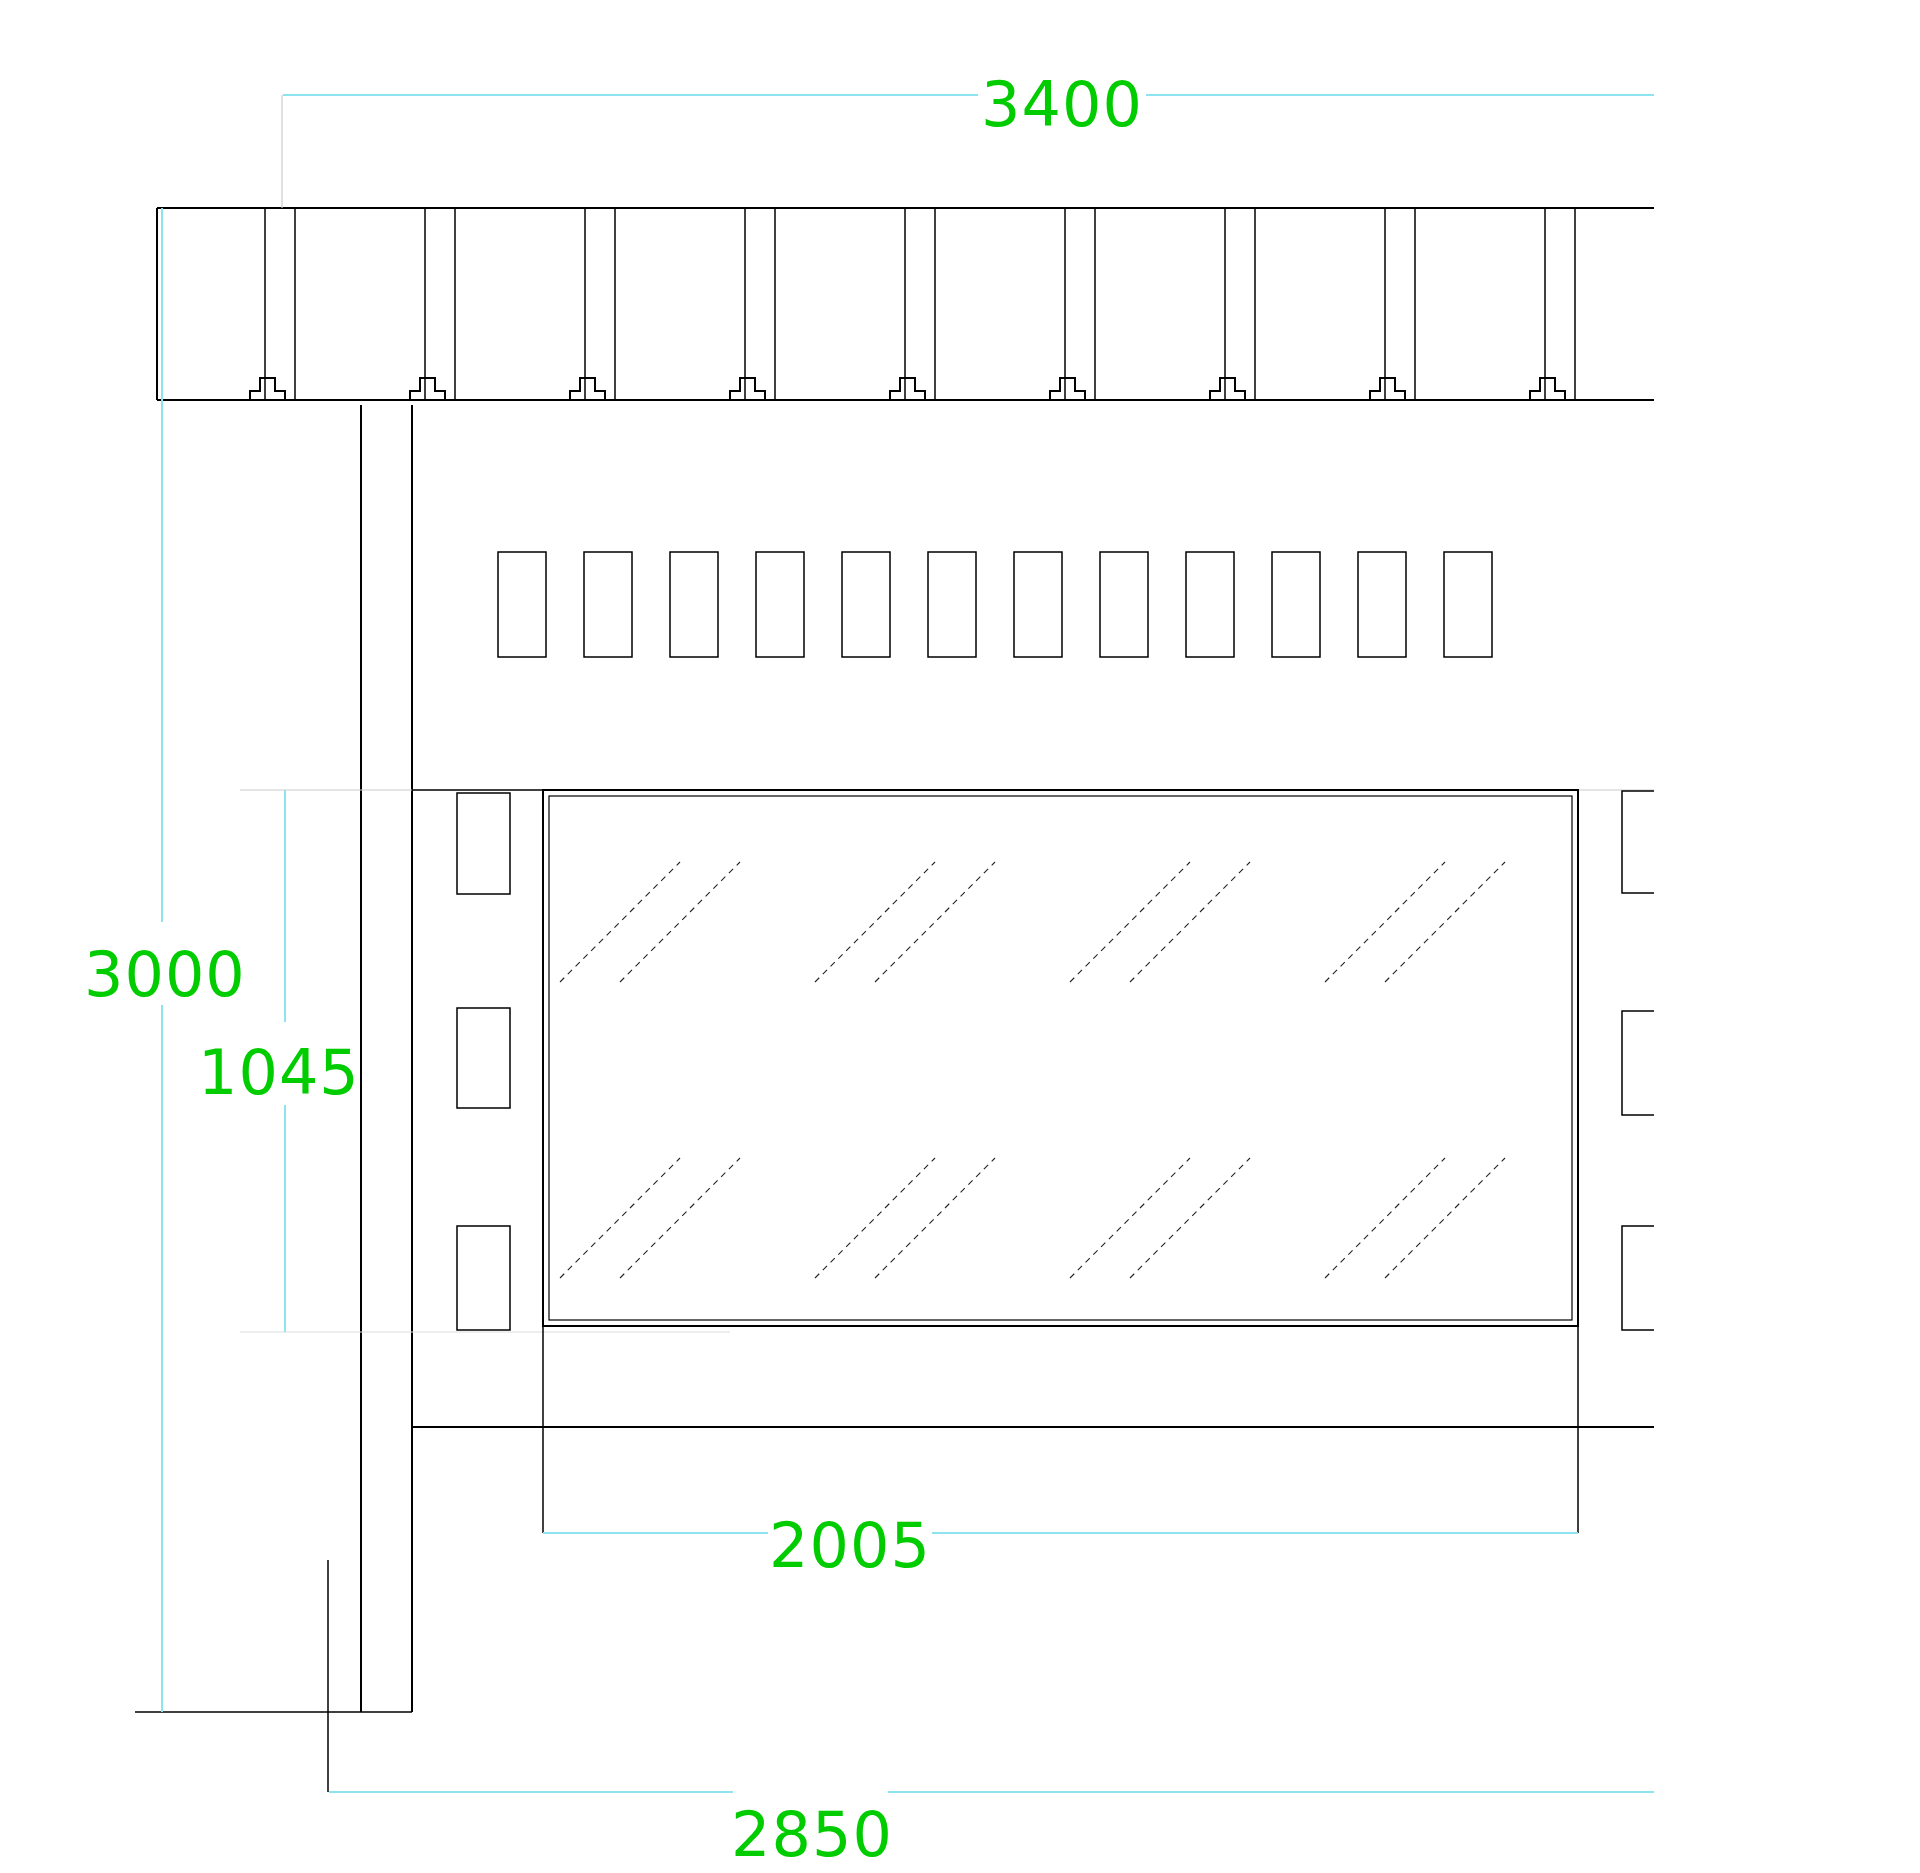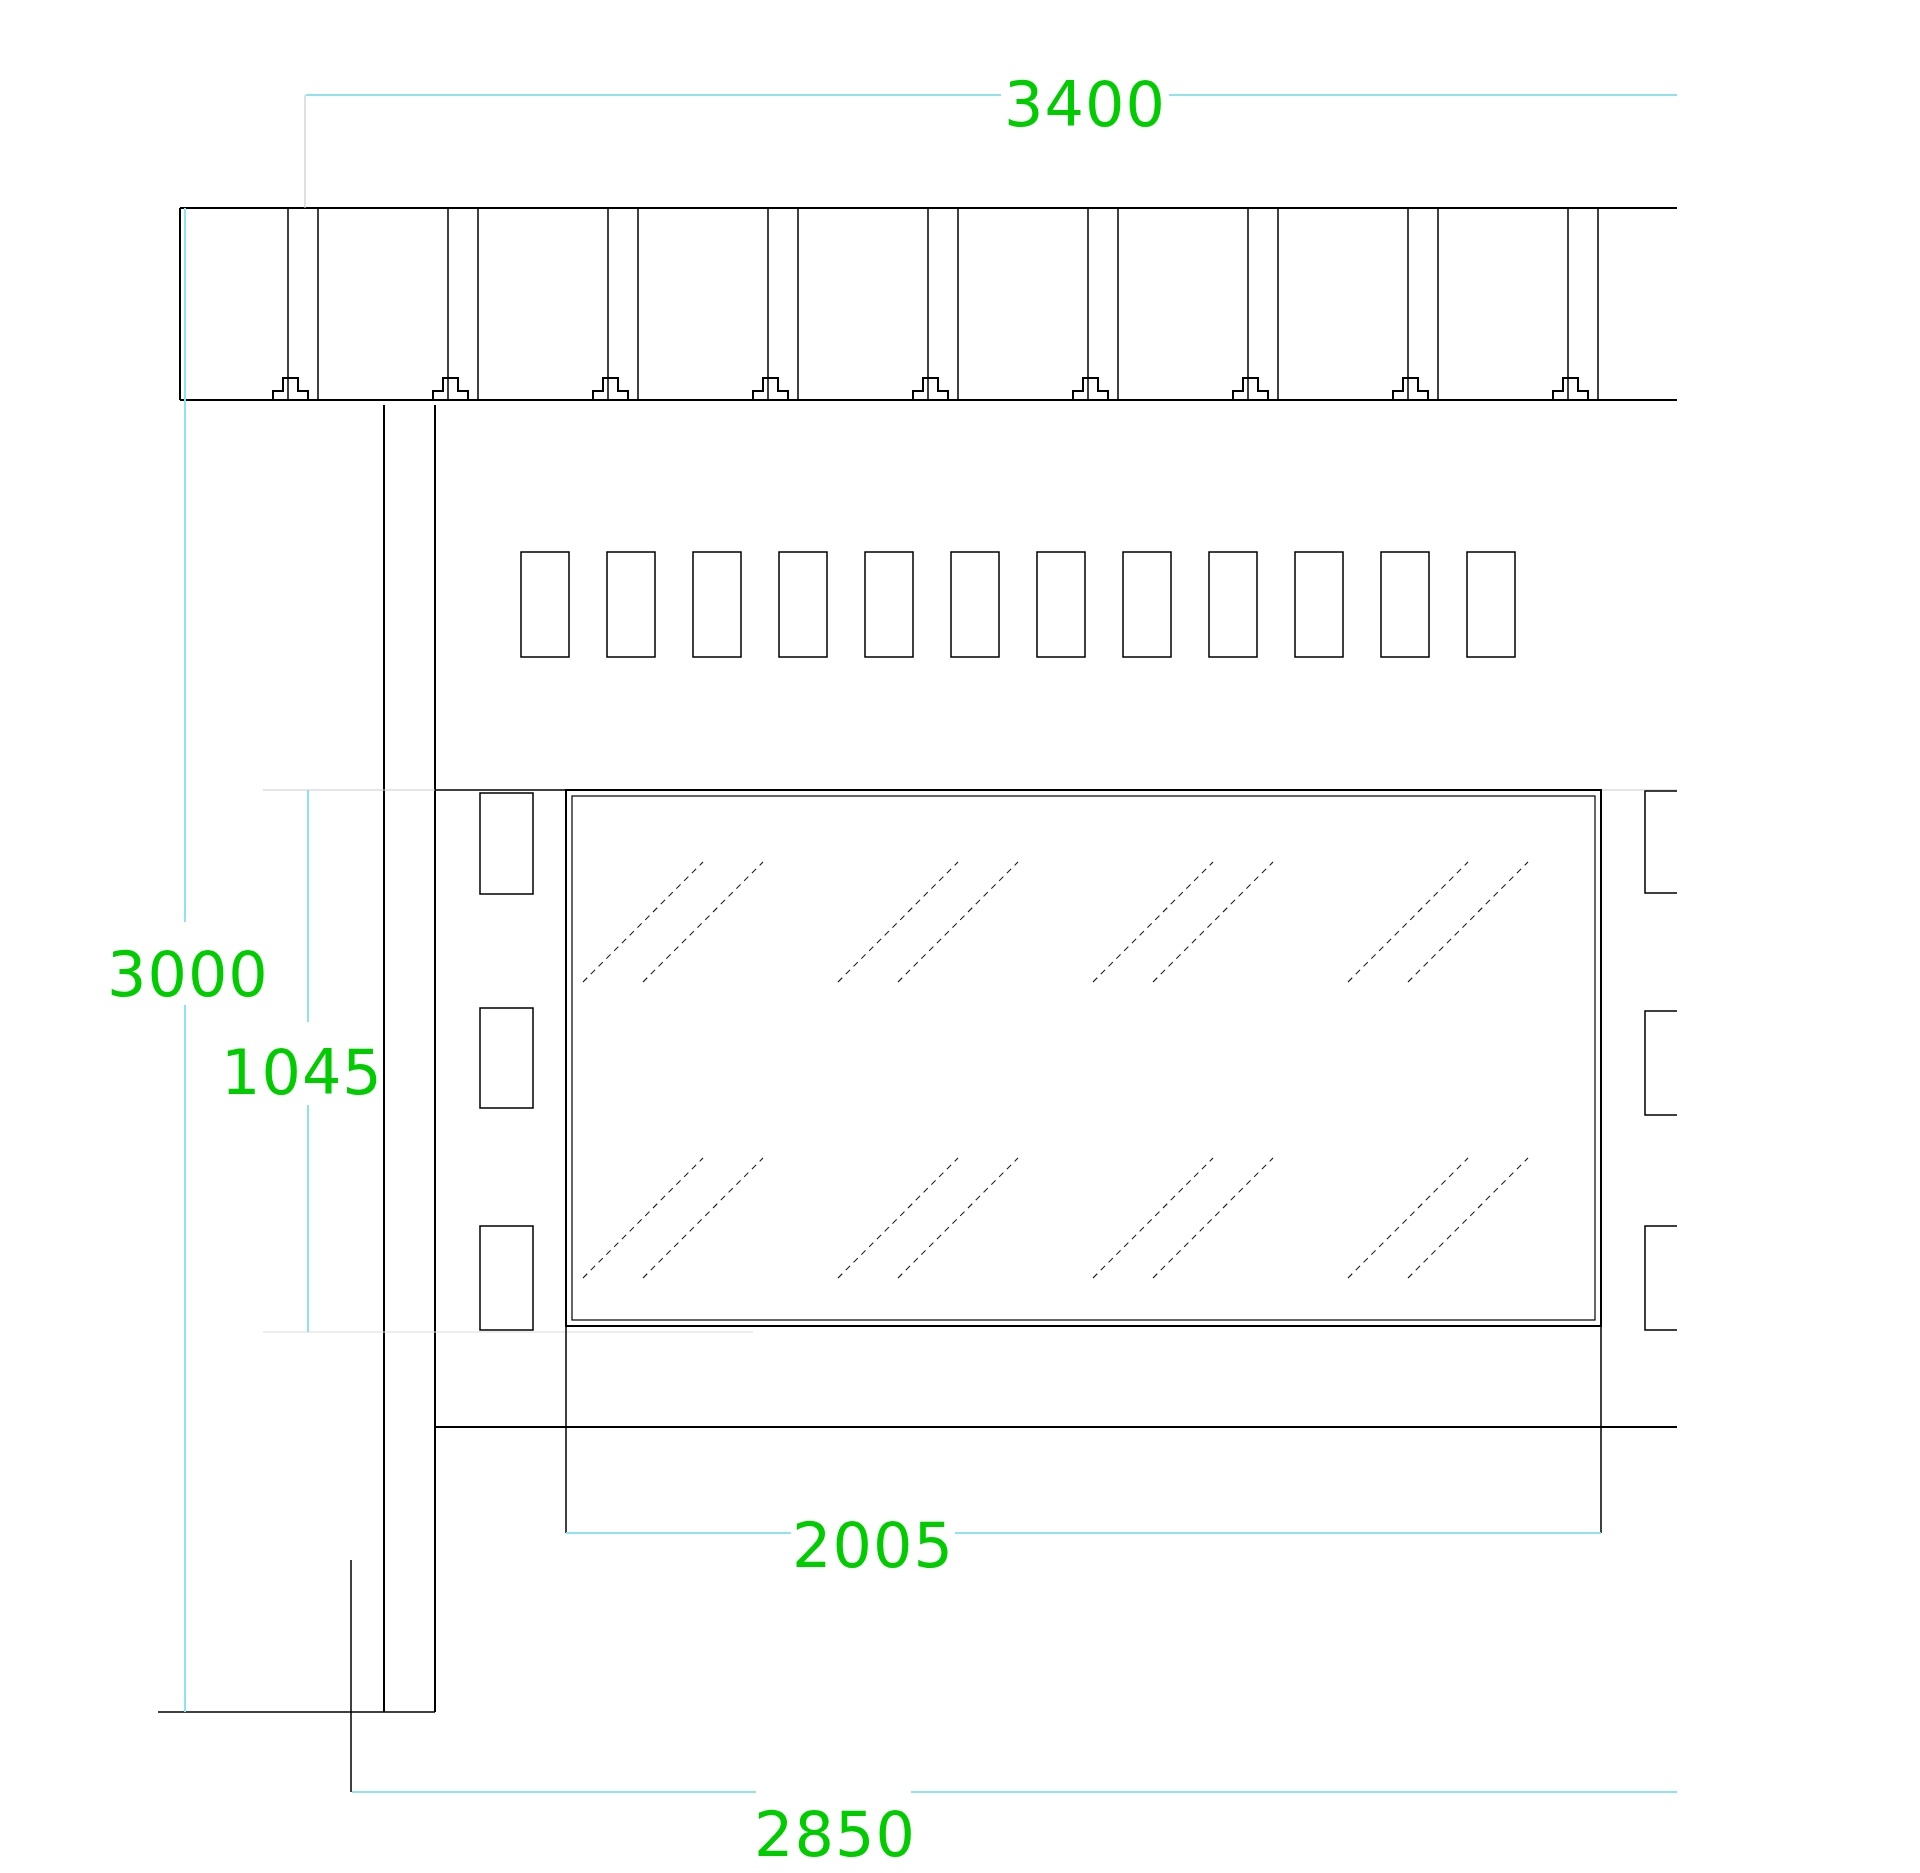--- a/index.html
+++ b/index.html
@@ -1,16 +1,16 @@
 <!DOCTYPE html>
 <html><head>
 <meta charset="utf-8">
 <style>
   html,body{margin:0;padding:0;background:#fff;}
-  #stage{position:relative;width:1654px;height:1873px;background:var(--bg,#fff);overflow:hidden;margin-left:23px;}
+  #stage{position:relative;width:1654px;height:1873px;background:var(--bg,#fff);overflow:hidden;}
   svg{display:block;}
   .blk{stroke:var(--ink,#000);fill:none;}
   .w2{stroke-width:2px;} .w15{stroke-width:1.5px;} .w1{stroke-width:1.2px;}
   .pale{stroke:var(--ext,#ccc);stroke-width:1.2px;fill:none;}
   .paler{stroke:#dcdcdc;stroke-width:1px;fill:none;}
   .dim{stroke:var(--cyan,#8ee4ee);stroke-width:2px;fill:none;}
   .hatch{stroke:#222;stroke-width:1.1px;fill:none;stroke-dasharray:6 5;}
   .dimtxt{fill:var(--grn,#00cc00);font-family:"DejaVu Sans","Liberation Sans",sans-serif;
           font-size:62px;font-weight:500;letter-spacing:1px;}
 </style>

